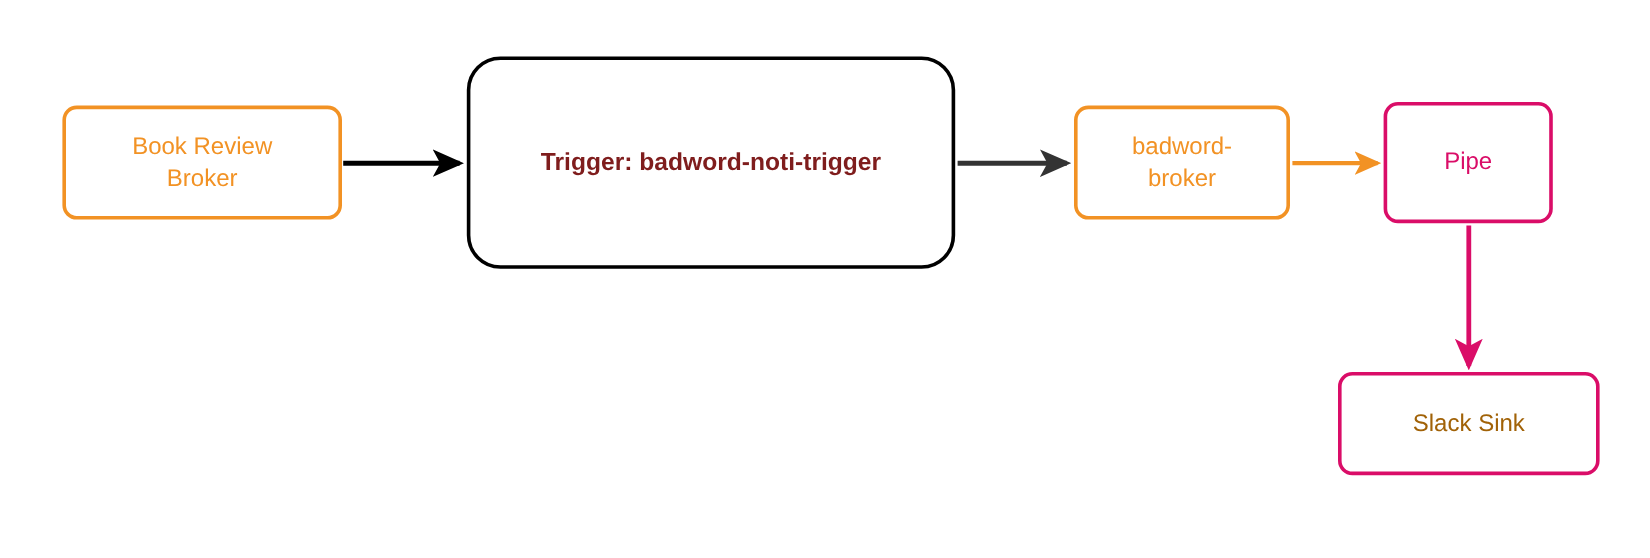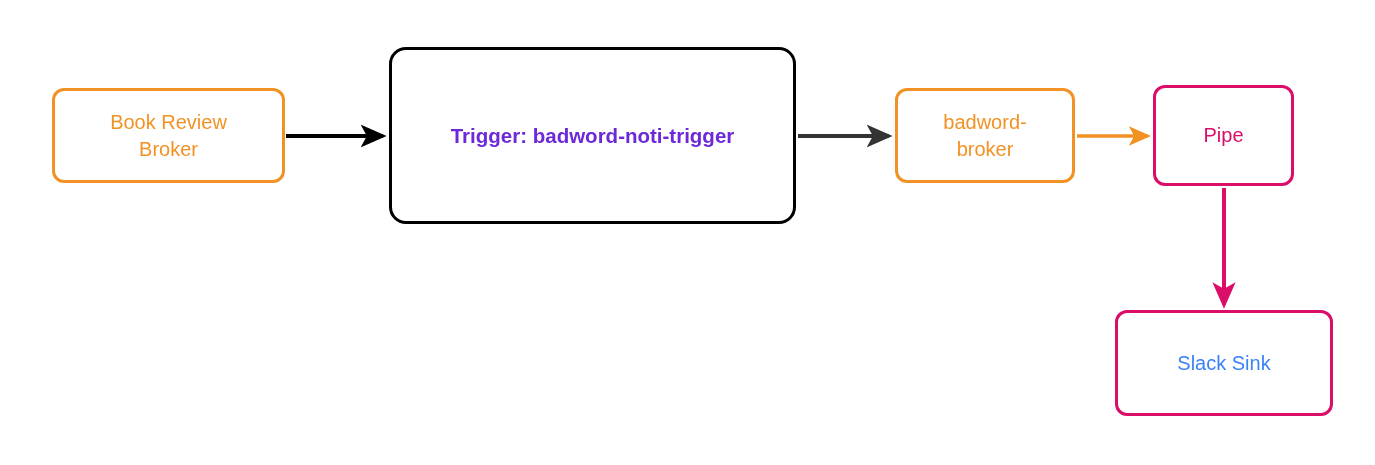--- a/index.html
+++ b/index.html
@@ -46,22 +46,22 @@
     color: #F29224;
     font-size: 20px;
   }
   
   #node-trigger {
     left: 389px;
     top: 47px;
     width: 407px;
     height: 177px;
     border: 3.5px solid #000000;
-    border-radius: 17px;
-    color: #6d28d9;
+    border-radius: 28px;
+    color: #7f1d1d;
     font-size: 20.5px;
     line-height: 1.55;
   }
   #node-trigger .trigger-lines {
     padding: 0 14px;
   }
   #node-trigger .line-1 { font-weight: bold; }
   #node-trigger .kv-key { font-weight: bold; }
   #node-trigger .kv-val { font-weight: normal; }
   
@@ -84,24 +84,24 @@
     border: 3.5px solid #DA0D68;
     border-radius: 12px;
     color: #DA0D68;
     font-size: 20px;
   }
   
   #node-slack-sink {
     left: 1115px;
     top: 310px;
     width: 218px;
-    height: 106px;
+    height: 86px;
     border: 3.5px solid #DA0D68;
     border-radius: 12px;
-    color: #3b82f6;
+    color: #a16207;
     font-size: 20px;
   }
   .node-label {
     display: block;
     white-space: pre-line;
   }
 </style>
 </head>
 <body>
 

